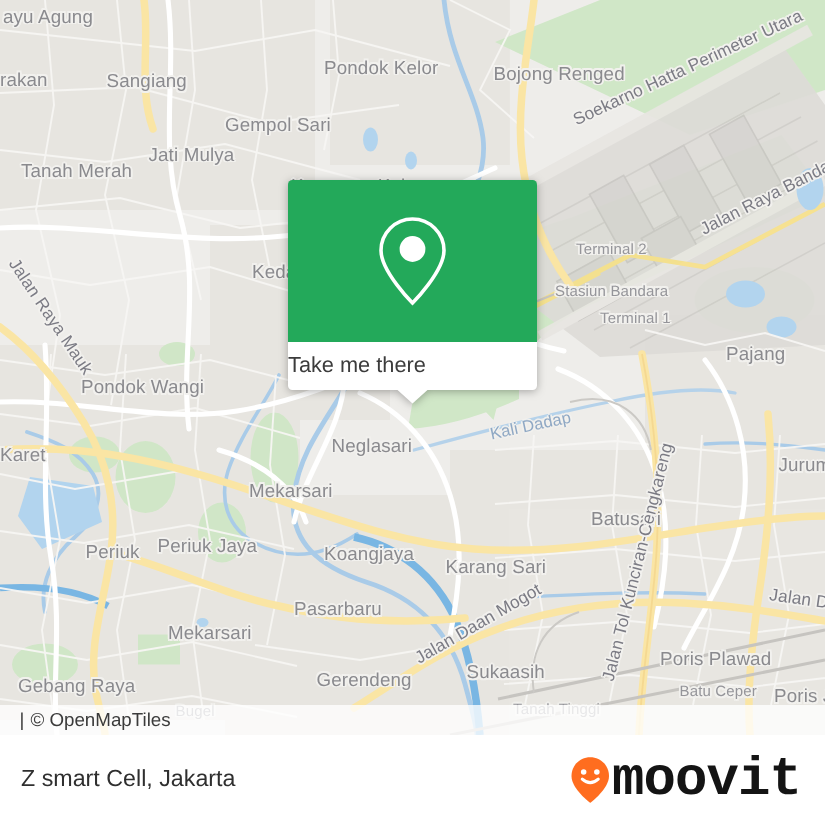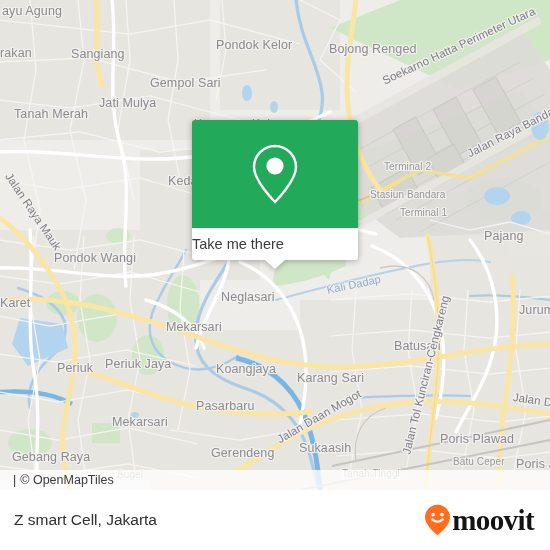--- a/index.html
+++ b/index.html
@@ -124,25 +124,25 @@
     font-size: 15.5px;
     white-space: nowrap;
   }
   #brand {
     display: flex;
     align-items: center;
     gap: 1px;
   }
   #brand-word {
     color: #141414;
-    font-size: 29px;
+    font-size: 36px;
     font-weight: 700;
     letter-spacing: -0.6px;
     line-height: 1;
-    font-family: Liberation Serif, serif;
+    font-family: Liberation Mono, monospace;
   }
 </style>
 </head>
 <body>
 
 <div id="root">
 
   <div id="map">
 
     <svg id="map-svg" width="550" height="490" viewBox="0 0 550 490">
@@ -348,21 +348,21 @@
         <div class="map-label" style="left: 57px; top: 361px;">Periuk</div>
         <div class="map-label" style="left: 105px; top: 357px;">Periuk Jaya</div>
         <div class="map-label" style="left: 216px; top: 362px;">Koangjaya</div>
         <div class="map-label" style="left: 297px; top: 371px;">Karang Sari</div>
         <div class="map-label" style="left: 381px; top: 339px; padding-left: 13px;">Batusari</div>
         <div class="map-label" style="left: 519px; top: 303px;">Jurumudi</div>
         <div class="map-label" style="left: 196px; top: 399px;">Pasarbaru</div>
         <div class="map-label" style="left: 112px; top: 415px;">Mekarsari</div>
         <div class="map-label" style="left: 12px; top: 450px;">Gebang Raya</div>
         <div class="map-label" style="left: 211px; top: 446px;">Gerendeng</div>
-        <div class="map-label" style="left: 299px; top: 441px;">Sukaasih</div>
+        <div class="map-label" style="left: 311px; top: 441px;">Sukaasih</div>
         <div class="map-label" style="left: 440px; top: 432px;">Poris Plawad</div>
         <div class="map-label sm" style="left: 453px; top: 456px;">Batu Ceper</div>
         <div class="map-label" style="left: 516px; top: 457px;">Poris Ja</div>
         <div class="map-label sm" style="left: 342px; top: 468px;">Tanah Tinggi</div>
         <div class="map-label sm" style="left: 117px; top: 469px;">Bugel</div>
       </div>
 
     <div id="road-labels">
         <div class="map-label road" style="left: 383px; top: 75px; transform: rotate(-25deg);">Soekarno Hatta Perimeter Utara</div>
         <div class="map-label road" style="left: 468px; top: 148px; transform: rotate(-27deg);">Jalan Raya Bandara</div>

